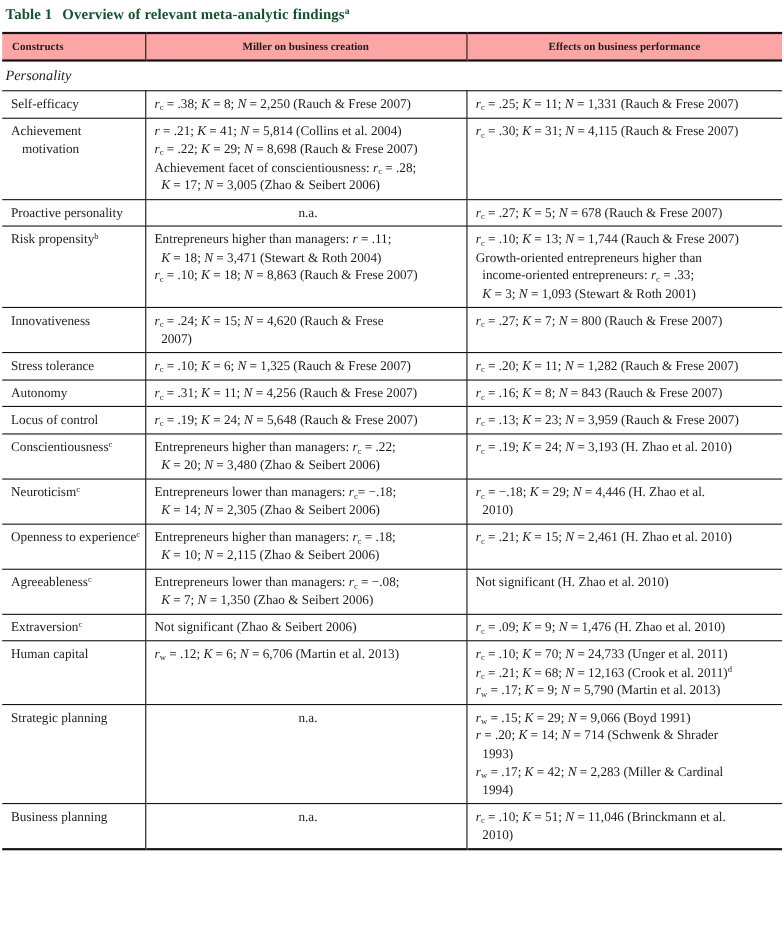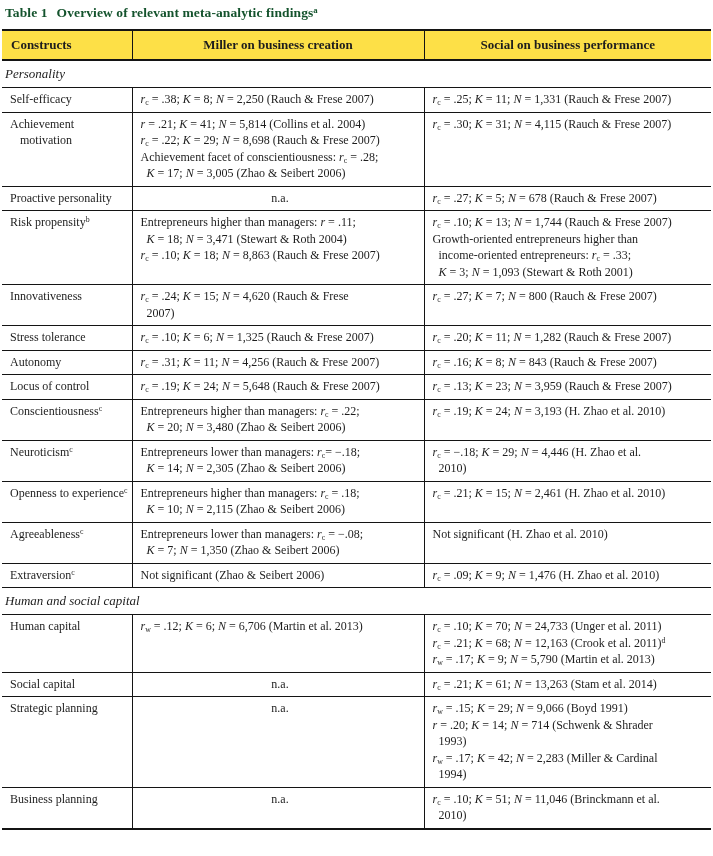--- a/index.html
+++ b/index.html
@@ -17,24 +17,24 @@
     font-size: 13.5px;
     padding: 2px 0 8px 3px;
     letter-spacing: 0.1px;
   }
   .title .title-label { margin-right: 9px; }
   table { width: 709px; border-collapse: collapse; table-layout: fixed; }
   col.c1 { width: 130px; }
   col.c2 { width: 292px; }
   col.c3 { width: 287px; }
   thead th {
-    background: #fde047;
+    background: #fca5a5;
     border-top: 2.5px solid #141414;
     border-bottom: 2.5px solid #141414;
-    font-size: 13px;
+    font-size: 10px;
     font-weight: bold;
     padding: 6px 5px;
     text-align: center;
   }
   thead th.col-construct { text-align: left; padding-left: 9px; }
   thead th.divider, td.cell-construct, td.cell-creation { border-right: 1.5px solid #141414; }
   tbody td {
     border-bottom: 1px solid #141414;
     vertical-align: top;
     font-size: 12px;
@@ -66,21 +66,21 @@
   <table>
     <colgroup>
       <col class="c1">
         <col class="c2">
         <col class="c3">
     </colgroup>
     <thead>
       <tr>
         <th class="col-construct divider">Constructs</th>
         <th class="divider">Miller on business creation</th>
-        <th>Social on business performance</th>
+        <th>Effects on business performance</th>
       </tr>
     </thead>
     <tbody>
         <tr>
           <td class="section-label" colspan="3">Personality</td>
         </tr>
         <tr>
           <td class="cell-construct">
             <div class="hang">Self-efficacy</div>
           </td>
@@ -231,44 +231,30 @@
             <div class="hang">Extraversion<sup>c</sup></div>
           </td>
           <td class="cell-creation">
             <div class="line">Not significant (Zhao &amp; Seibert 2006)</div>
           </td>
           <td class="cell-performance">
             <div class="line"><i>r</i><sub>c</sub> = .09; <i>K</i> = 9; <i>N</i> = 1,476 (H. Zhao et al. 2010)</div>
           </td>
         </tr>
         <tr>
-          <td class="section-label" colspan="3">Human and social capital</td>
-        </tr>
-        <tr>
           <td class="cell-construct">
             <div class="hang">Human capital</div>
           </td>
           <td class="cell-creation">
             <div class="line"><i>r</i><sub>w</sub> = .12; <i>K</i> = 6; <i>N</i> = 6,706 (Martin et al. 2013)</div>
           </td>
           <td class="cell-performance">
             <div class="line"><i>r</i><sub>c</sub> = .10; <i>K</i> = 70; <i>N</i> = 24,733 (Unger et al. 2011)</div>
             <div class="line"><i>r</i><sub>c</sub> = .21; <i>K</i> = 68; <i>N</i> = 12,163 (Crook et al. 2011)<sup>d</sup></div>
             <div class="line"><i>r</i><sub>w</sub> = .17; <i>K</i> = 9; <i>N</i> = 5,790 (Martin et al. 2013)</div>
-          </td>
-        </tr>
-        <tr>
-          <td class="cell-construct">
-            <div class="hang">Social capital</div>
-          </td>
-          <td class="cell-creation">
-            <div class="line center">n.a.</div>
-          </td>
-          <td class="cell-performance">
-            <div class="line"><i>r</i><sub>c</sub> = .21; <i>K</i> = 61; <i>N</i> = 13,263 (Stam et al. 2014)</div>
           </td>
         </tr>
         <tr>
           <td class="cell-construct">
             <div class="hang">Strategic planning</div>
           </td>
           <td class="cell-creation">
             <div class="line center">n.a.</div>
           </td>
           <td class="cell-performance">

